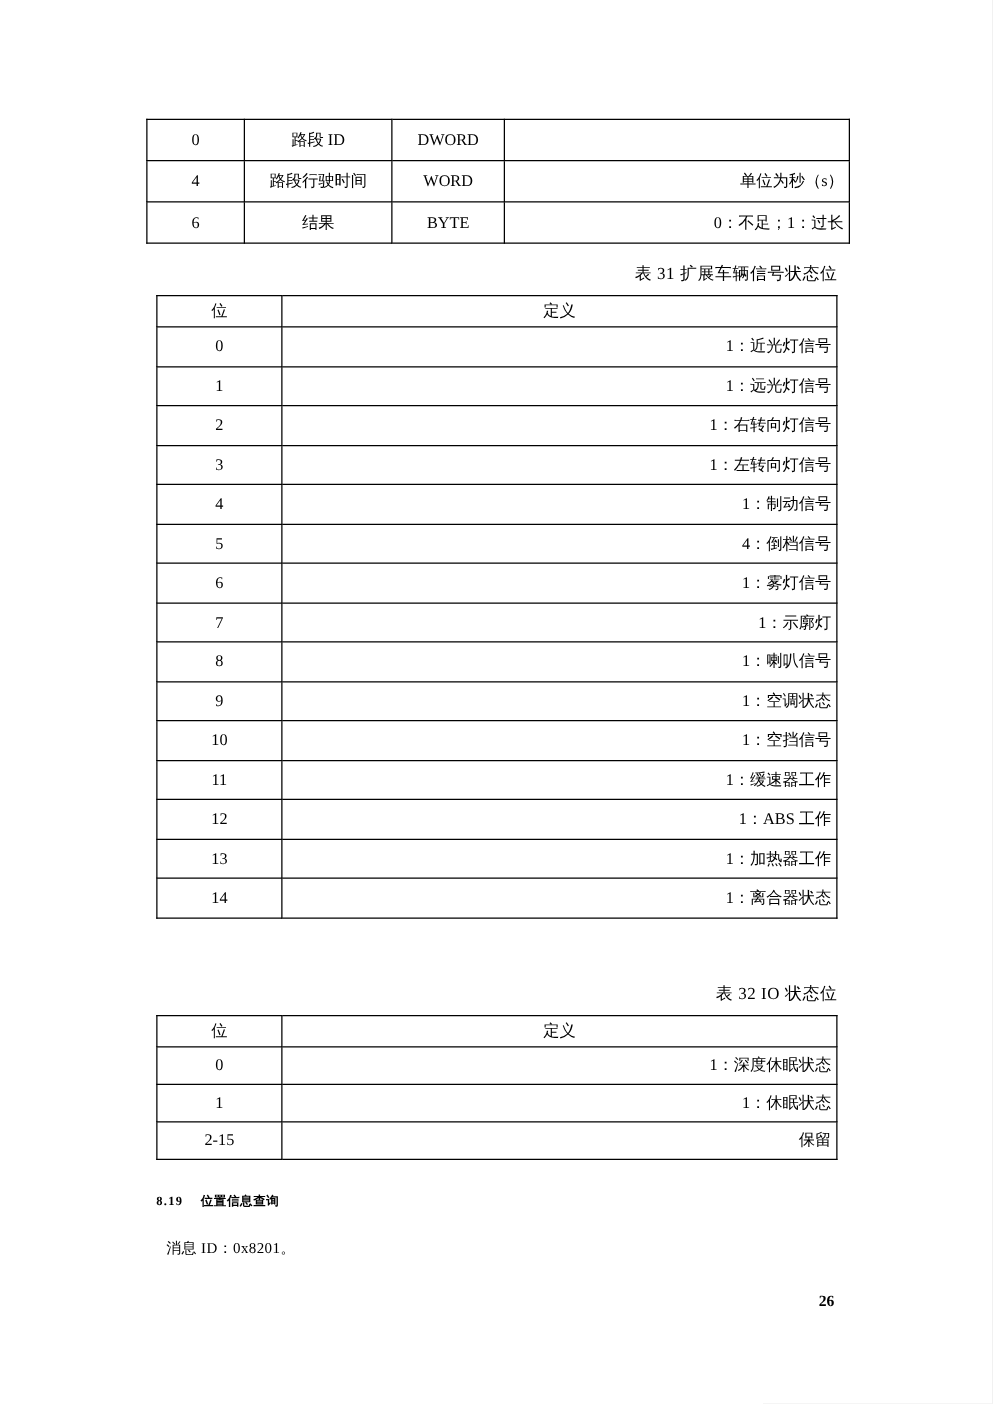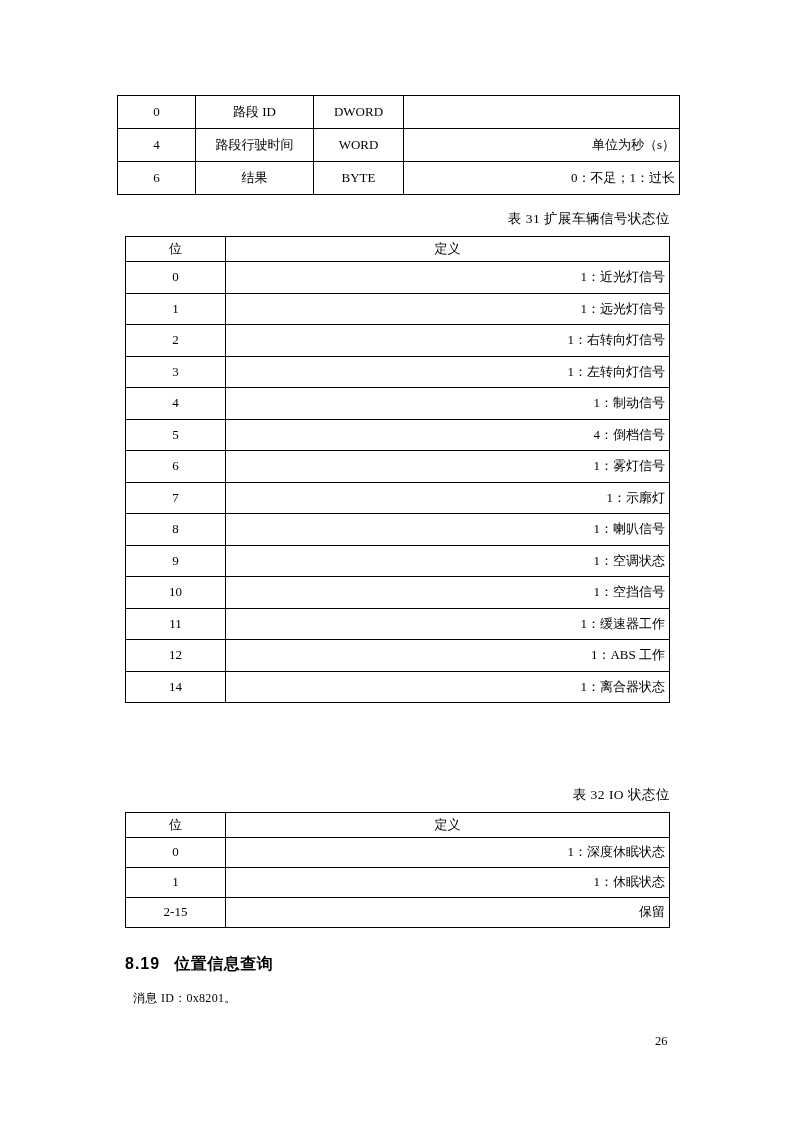--- a/index.html
+++ b/index.html
@@ -42,31 +42,32 @@
   #t31, #t32 { position:absolute; left:125px; width:545px; }
   #t31 { top:236px; }
   #t32 { top:812px; }
   #t31 thead tr, #t32 thead tr { height:25px; }
   #t31 tbody tr { height:31.5px; }
   #t32 tbody tr { height:30px; }
 
   
   #section-heading {
     position:absolute; left:125px; top:954px;
-    font-family:Liberation Sans, sans-serif;
-    font-weight:bold; font-size:16px; letter-spacing:0.5px;
+    font-family:Liberation Serif, serif;
+    font-weight:bold; font-size:10px; letter-spacing:0.5px;
   }
   #section-heading .sec-num { margin-right:14px; letter-spacing:1px; }
   #message-id-line {
     position:absolute; left:133px; top:990px;
     font-size:12px; letter-spacing:0.3px;
   }
   #page-number {
     position:absolute; left:655px; top:1034px;
     font-size:12.5px;
+    font-weight:bold;
   }
 </style>
 </head>
 <body>
 
 <div class="page">
 
   <table id="top-table">
     <colgroup>
       <col style="width:78px">
@@ -157,20 +158,24 @@
       </tr>
         <tr>
         <td class="c">11</td>
         <td class="l">1：缓速器工作</td>
       </tr>
         <tr>
         <td class="c">12</td>
         <td class="l">1：ABS 工作</td>
       </tr>
         <tr>
+        <td class="c">13</td>
+        <td class="l">1：加热器工作</td>
+      </tr>
+        <tr>
         <td class="c">14</td>
         <td class="l">1：离合器状态</td>
       </tr>
       </tbody>
   </table>
 
   <div class="tbl-title" id="t32-title">表 32 IO 状态位</div>
   <table id="t32">
     <colgroup>
         <col style="width:100px">

